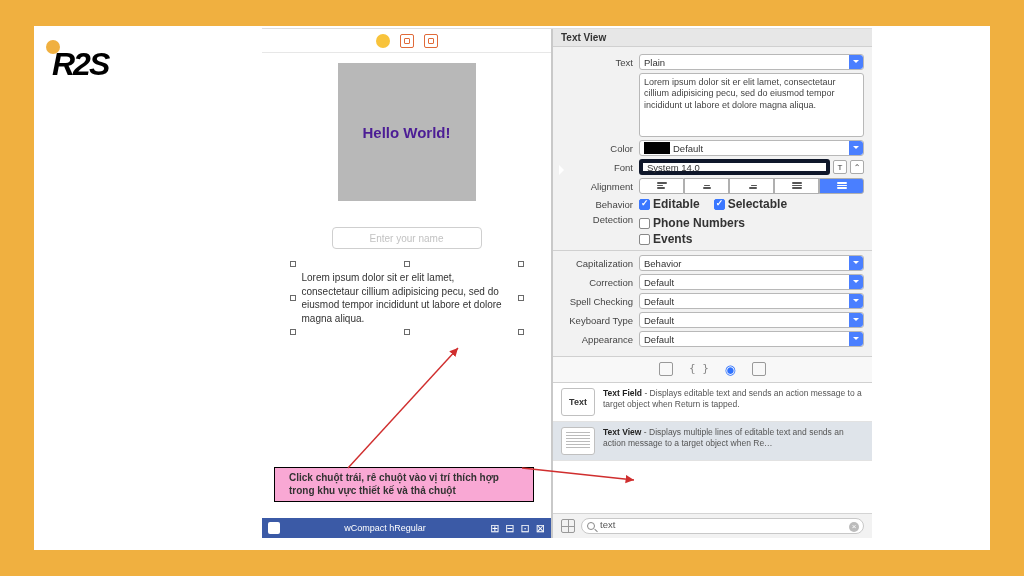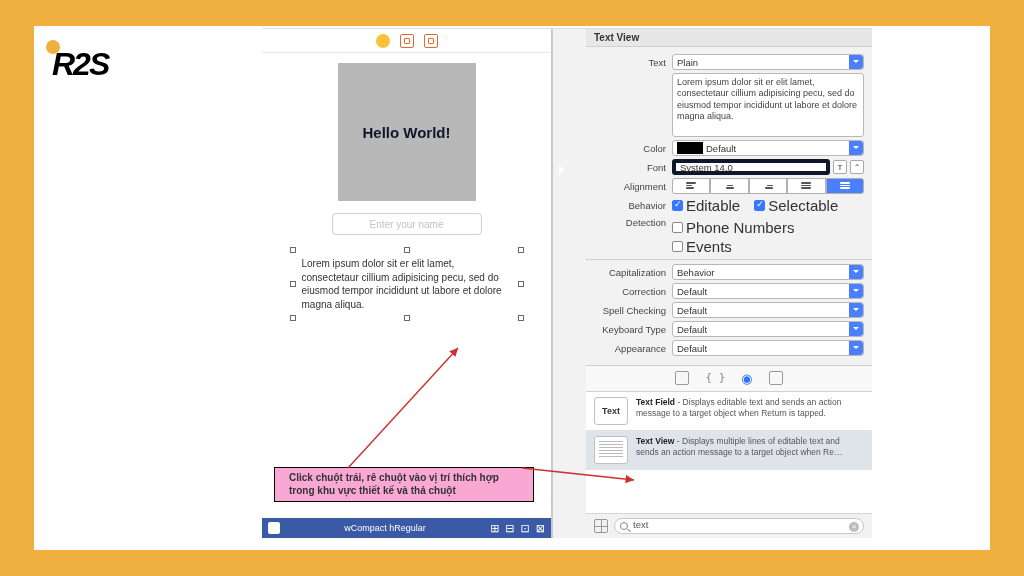--- a/index.html
+++ b/index.html
@@ -48,24 +48,24 @@
   .tb-ico { width:14px; height:14px; border:1.5px solid #e06a39; border-radius:2px; position:relative;}
   .tb-ico::after{content:'';position:absolute;inset:3px;border:1px solid #e06a39;border-radius:1px;}
   .device-surface{
     flex:1; position:relative; padding:10px 16px 0;
     overflow:hidden;
   }
   .gray-view{
     margin:0 auto; width:138px; height:138px;
     background:#b8b8b8;
     display:flex; align-items:center; justify-content:center;
-    color:#0f172a; font-weight:700; font-size:15px;
+    color:#4c1d95; font-weight:700; font-size:15px;
   }
   .input-field{
-    margin:12px auto 0; width:150px; height:22px;
+    margin:26px auto 0; width:150px; height:22px;
     border:1px solid #cfcfcf; border-radius:4px;
     display:flex;align-items:center;justify-content:center;
     color:#c2c2c2; font-size:10px;
   }
   .lorem-box{
     margin:22px auto 0; width:210px; font-size:10px; line-height:1.35; color:#333;
     position:relative;
   }
   .sel-handle{position:absolute;width:6px;height:6px;background:#fff;border:1px solid #6a6a6a;}
   .h1{left:-12px;top:-10px}.h2{left:50%;top:-10px;margin-left:-3px}.h3{right:-12px;top:-10px}
@@ -86,21 +86,20 @@
   .bb-ico.fill{background:#fff;border:none;}
   .bb-spacer{flex:1;text-align:center;}
   .bb-right{display:flex;gap:6px;}
   .bb-glyph{font-size:11px;}
 
   
   .inspector-col{
     flex:1; background:#f2f2f2; border-left:1px solid #c9c9c9;
     display:flex; flex-direction:column;
     position:relative;
-    padding-left:33px;
   }
   .section-hdr{ background:#e7e7e7; padding:3px 8px; font-weight:600; font-size:10px; border-bottom:1px solid #d0d0d0;}
   .inspect-body{padding:4px 8px 6px; position:relative;}
   .row{display:flex; align-items:center; margin:3px 0; gap:6px;}
   .row label{width:72px; text-align:right; color:#444; font-size:9.5px;}
   .combo{
     flex:1; height:16px; background:#fff; border:1px solid #b8b8b8; border-radius:3px;
     display:flex;align-items:center;padding:0 4px;font-size:9.5px;color:#333;position:relative;
   }
   .combo .arrow{position:absolute;right:0;top:0;bottom:0;width:14px;background:#4a7fff;border-radius:0 3px 3px 0;}
@@ -115,21 +114,21 @@
   .align-btn.sel{background:#4a7fff;}
   .align-btn:first-child{border-radius:3px 0 0 3px;}
   .align-btn:last-child{border-radius:0 3px 3px 0;}
   .aln{width:10px;height:8px;display:flex;flex-direction:column;gap:1px;}
   .aln i{height:1.5px;background:#555;border-radius:1px;}
   .aln.l i:nth-child(2){width:60%}.aln.l i:nth-child(3){width:80%}
   .aln.c i{margin:0 auto}.aln.c i:nth-child(2){width:60%}.aln.c i:nth-child(3){width:80%}
   .aln.r i{margin-left:auto}.aln.r i:nth-child(2){width:60%}.aln.r i:nth-child(3){width:80%}
   .aln.j i{width:100%}
   .align-btn.sel .aln i{background:#fff;}
-  .chk{display:flex;align-items:center;gap:3px;font-size:15px;color:#333;}
+  .chk{display:flex;align-items:center;gap:3px;font-size:12px;color:#333;font-weight:bold;}
   .cb{width:11px;height:11px;border:1px solid #888;border-radius:2px;background:#fff;position:relative;}
   .cb.on{background:#3a77ff;border-color:#3a77ff;}
   .cb.on::after{content:'✓';position:absolute;left:1px;top:-2px;color:#fff;font-size:9px;}
   .ficon{width:14px;height:14px;border:1px solid #aaa;border-radius:2px;font-size:8px;display:flex;align-items:center;justify-content:center;background:#fff;}
 
   .oval1{position:absolute;border:1.5px solid #d02e2e;border-radius:50%;pointer-events:none;}
   .ovA{left:552px;top:36px;width:320px;height:380px;}
   .ovB{left:636px;top:448px;width:236px;height:60px;}
 
   .tab-row{display:flex;justify-content:center;gap:16px;padding:5px 0;border-top:1px solid #d0d0d0;border-bottom:1px solid #d0d0d0;background:#f8f8f8;}

